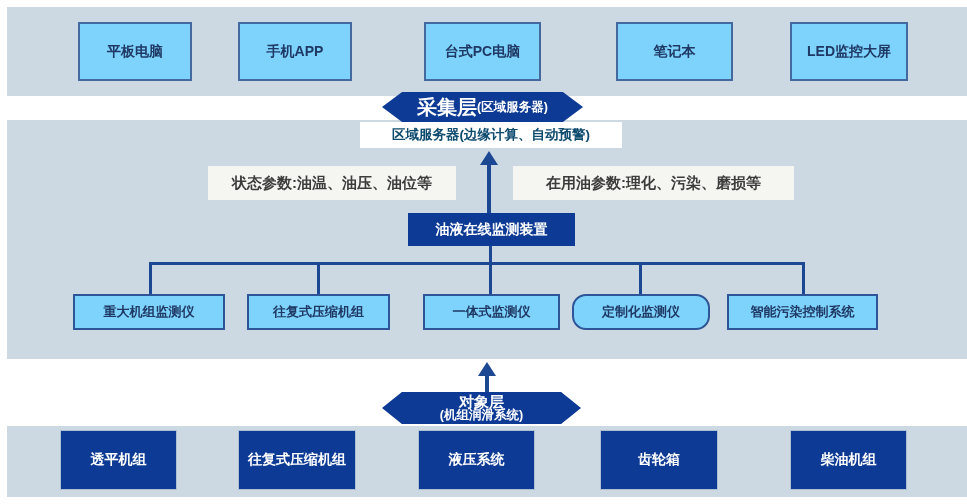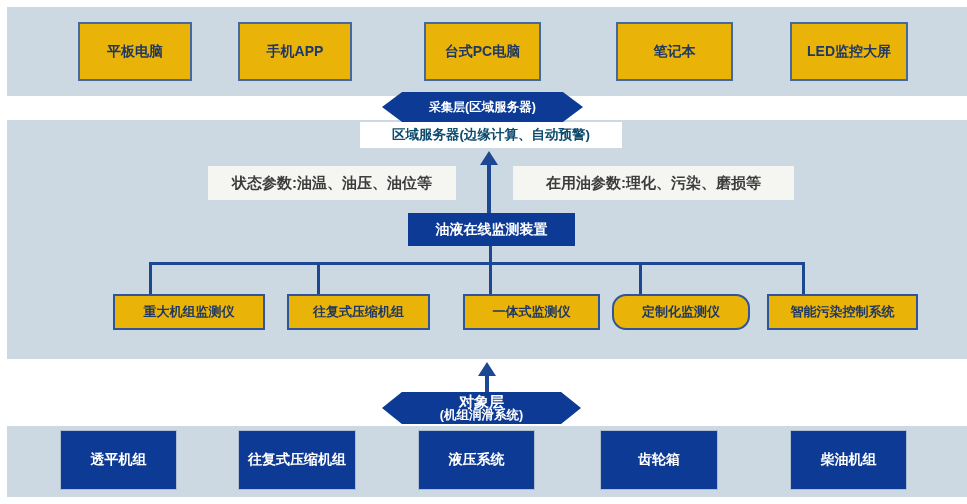--- a/index.html
+++ b/index.html
@@ -4,36 +4,36 @@
 <style>
   html,body{margin:0;padding:0;background:#ffffff;}
   body{font-family:"Liberation Sans","DejaVu Sans",sans-serif;}
   #stage{position:relative;width:967px;height:504px;background:#ffffff;overflow:hidden;}
 
   .band{position:absolute;left:7px;right:0;background:#cdd9e2;}
   #band-top{top:7px;height:89px;}
   #band-mid{top:120px;height:239px;}
   #band-bottom{top:426px;height:71px;}
 
-  .white-box{position:absolute;background:#eab308;border:2px solid #44699e;
+  .white-box{position:absolute;background:#7dd3fc;border:2px solid #44699e;
     display:flex;align-items:center;justify-content:center;
     color:#1f3864;font-weight:bold;font-size:14px;box-sizing:border-box;}
   .top-box{top:22px;height:59px;}
 
-  .monitor-box{top:294px;height:36px;border-color:#2e5597;font-size:13px;margin-left:40px;}
+  .monitor-box{top:294px;height:36px;border-color:#2e5597;font-size:13px;}
 
   .dark-box{position:absolute;background:#0d3a94;color:#ffffff;font-weight:bold;
     display:flex;align-items:center;justify-content:center;font-size:14px;
     box-sizing:border-box;}
   .machine-box{top:430px;height:60px;border:1px solid #aebfd2;}
 
   .pill{position:absolute;background:#0d3a94;color:#ffffff;font-weight:bold;
     display:flex;align-items:baseline;justify-content:center;
     clip-path:polygon(0% 50%,10% 0%,90% 0%,100% 50%,90% 100%,10% 100%);}
-  .pill .big{font-size:12px;line-height:1;}
+  .pill .big{font-size:20px;line-height:1;}
   .pill .small{font-size:12.5px;line-height:1;}
   #collect-pill{left:382px;top:92px;width:201px;height:30px;align-items:center;}
   #object-pill{left:382px;top:392px;width:199px;height:32px;align-items:center;flex-direction:column;}
 
   #server-strip{position:absolute;left:360px;top:122px;width:262px;height:26px;
     background:#ffffff;display:flex;align-items:center;justify-content:center;
     color:#0c4a6e;font-weight:bold;font-size:13.5px;}
 
   .param-label{position:absolute;top:166px;height:34px;background:#f5f5f2;
     display:flex;align-items:center;justify-content:center;

